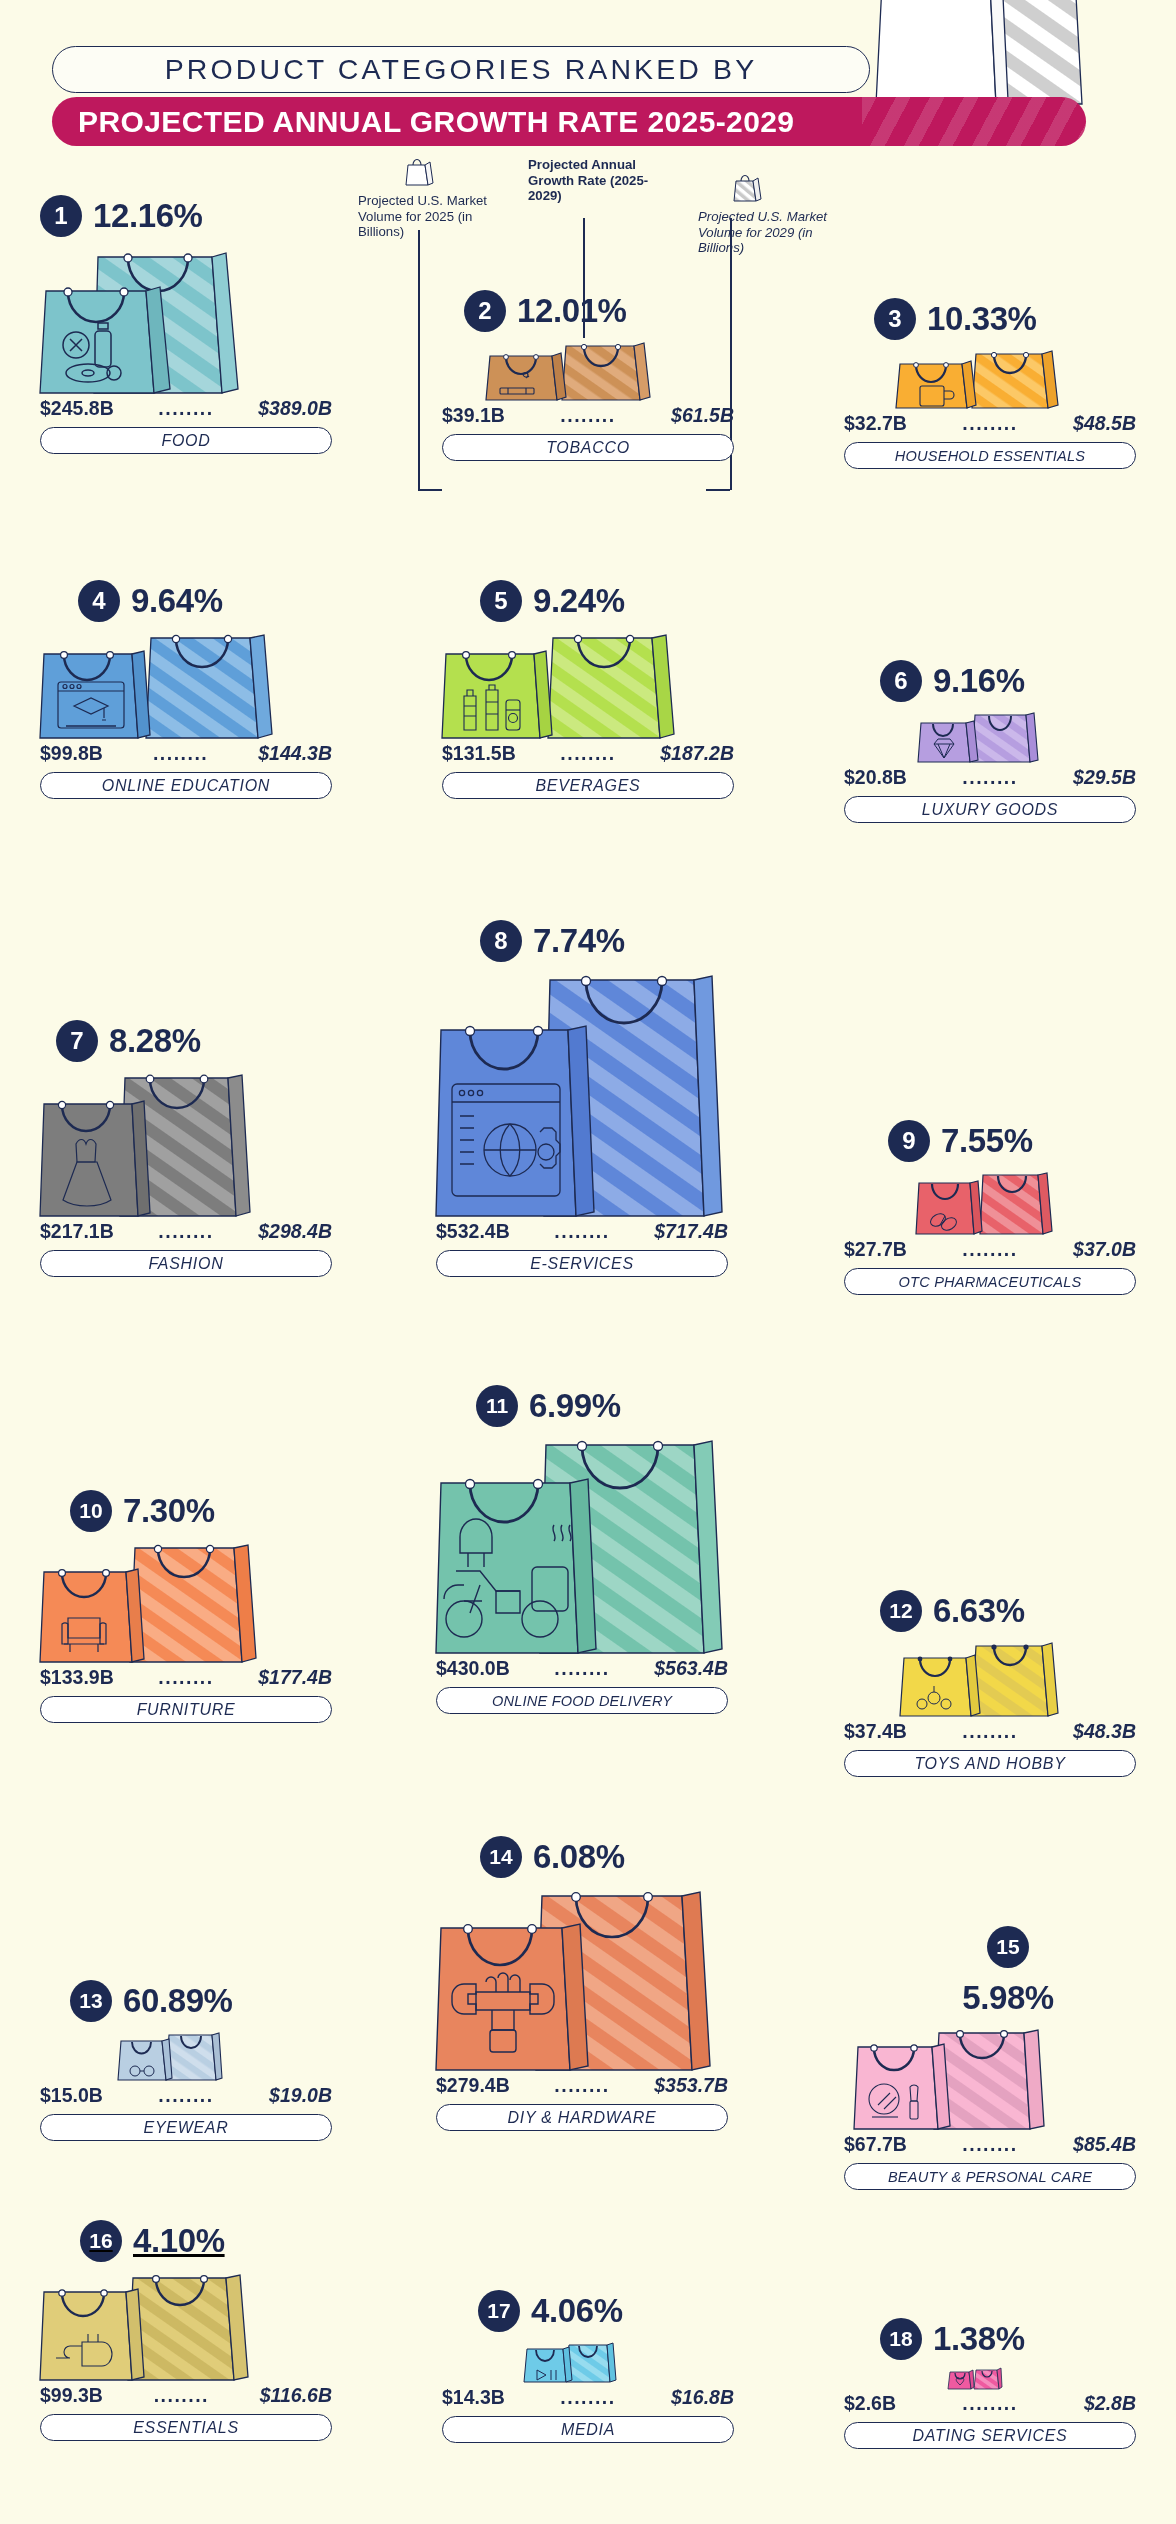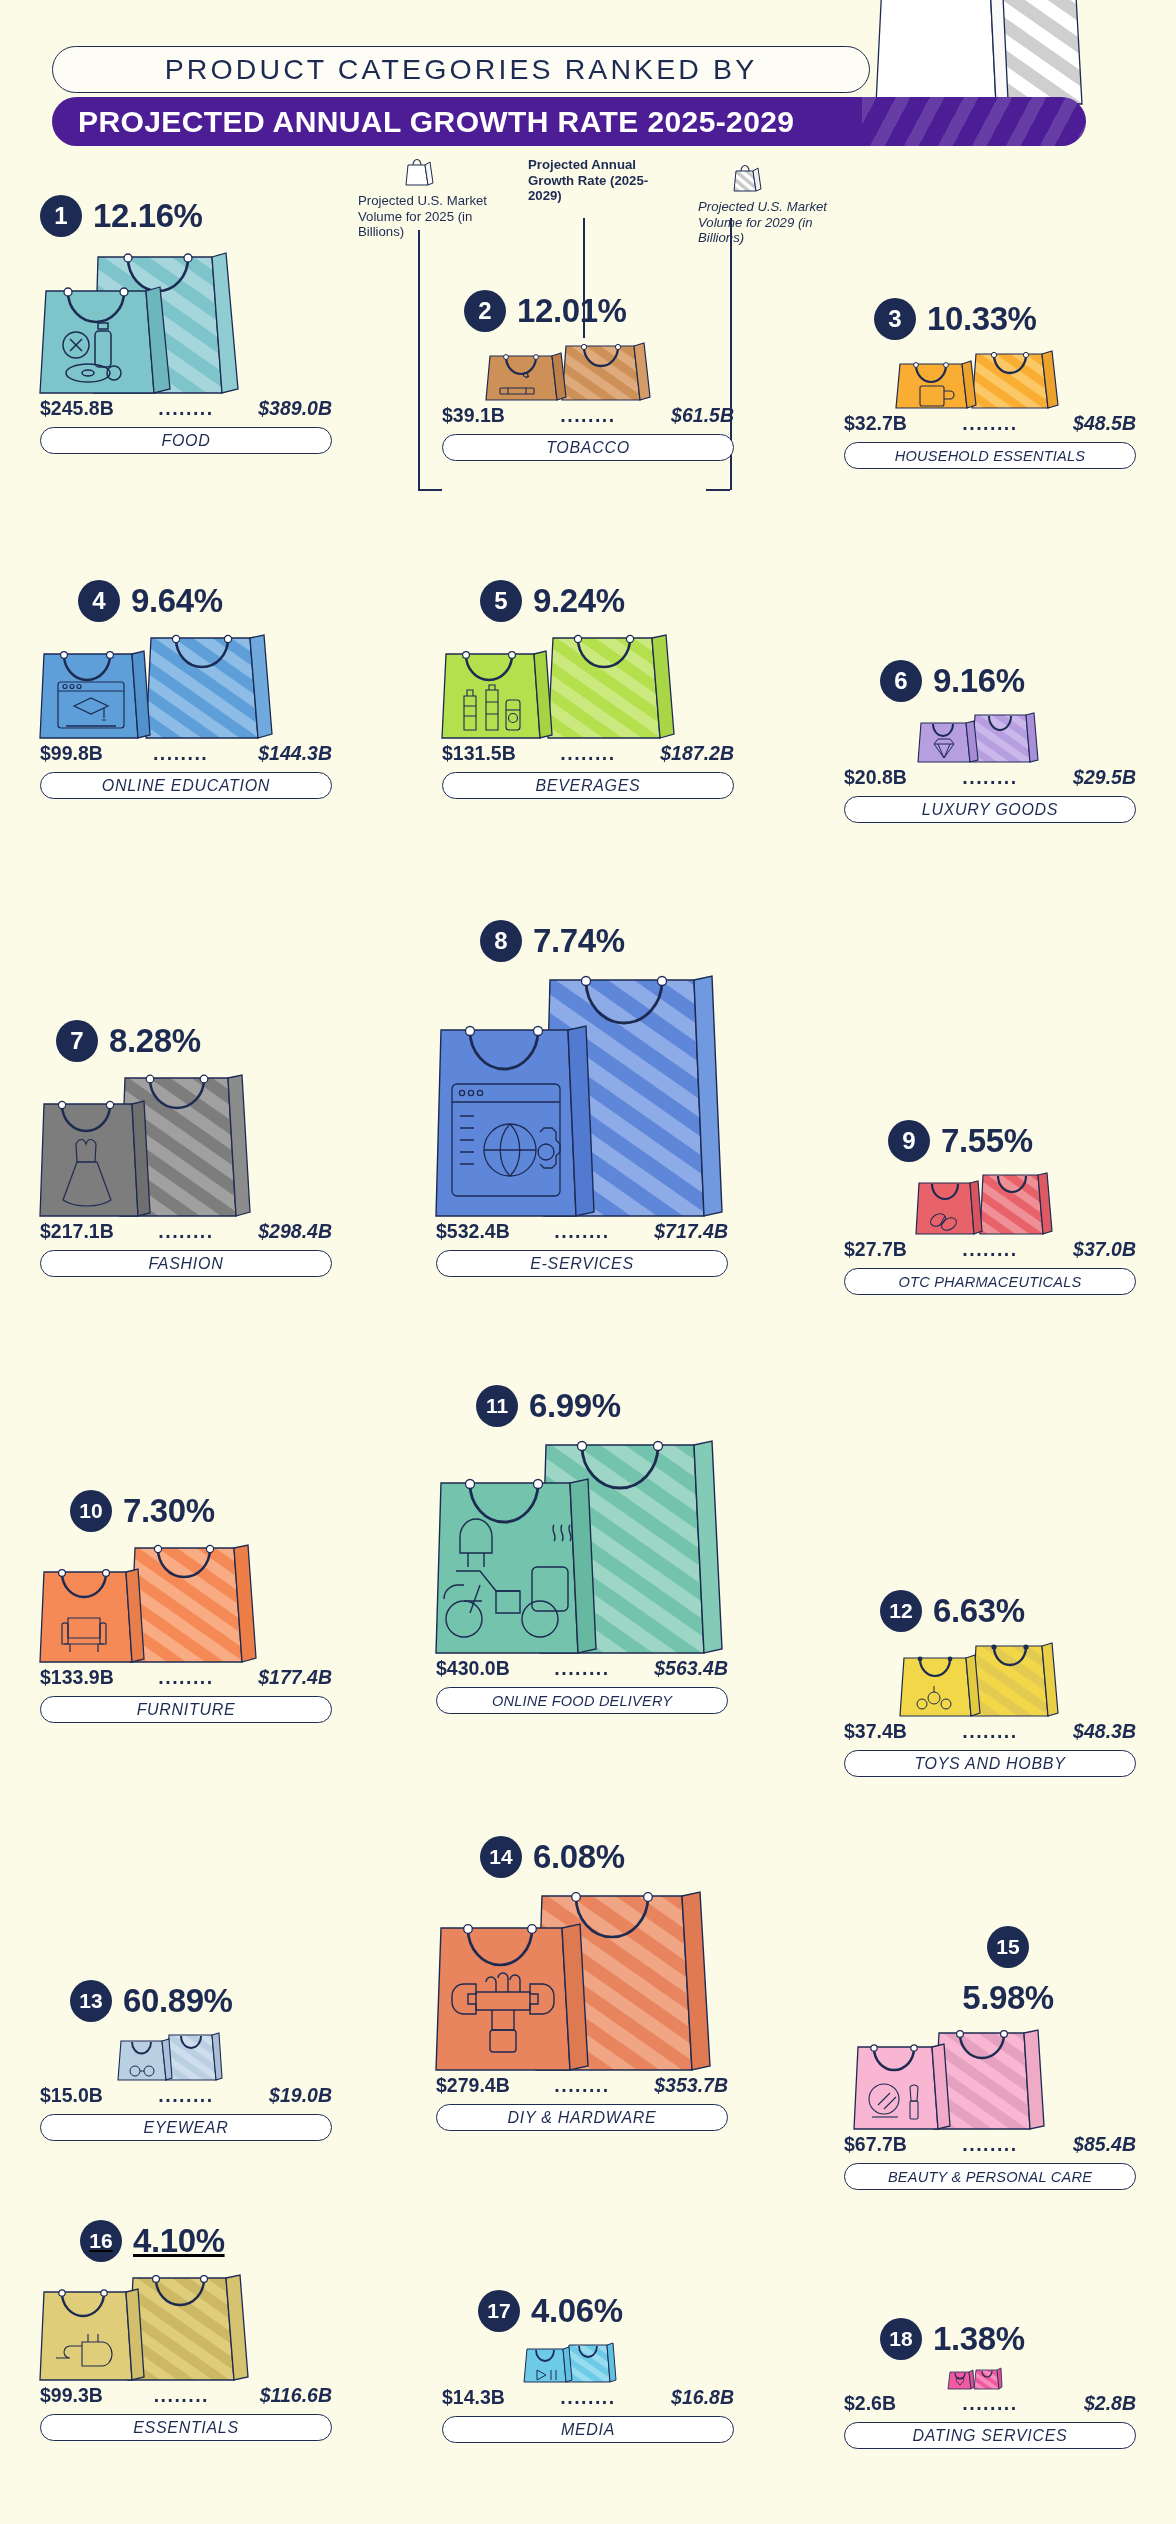--- a/index.html
+++ b/index.html
@@ -52,21 +52,21 @@
     white-space: nowrap;
   }
 
   .subtitle-bar {
     position: absolute;
     left: 52px;
     top: 97px;
     width: 1034px;
     height: 49px;
     border-radius: 25px;
-    background: #4c1d95;
+    background: #be185d;
     display: flex;
     align-items: center;
     z-index: 2;
     overflow: hidden;
   }
   .subtitle-bar .stripes {
     position: absolute;
     left: 810px; top: 0; width: 224px; height: 49px;
     background: repeating-linear-gradient(118deg,
       rgba(255,255,255,0.14) 0px, rgba(255,255,255,0.14) 13px,
@@ -96,21 +96,21 @@
   .legend-item .lg-text {
     font-size: 13.2px;
     line-height: 15.6px;
     color: #1d2a52;
   }
   .legend-item.li-1 { left: 358px; top: 0; width: 152px; }
   .legend-item.li-1 .lg-icon { margin-left: 46px; }
   .legend-item.li-2 { left: 528px; top: 0; width: 150px; }
   .legend-item.li-2 .lg-text { font-weight: bold; }
   .legend-item.li-2 .lg-icon { visibility: hidden; height: 0; }
-  .legend-item.li-3 { left: 698px; top: 6px; width: 160px; }
+  .legend-item.li-3 { left: 698px; top: 16px; width: 160px; }
   .legend-item.li-3 .lg-text { font-style: italic; }
   .legend-item.li-3 .lg-icon { margin-left: 34px; }
 
   .legend-leader {
     position: absolute;
     width: 1.6px;
     background: #1d2a52;
   }
   .legend-leader.ll-1 { left: 418px; top: 230px; height: 260px; }
   .legend-leader.ll-2 { left: 583px; top: 218px; height: 120px; }

